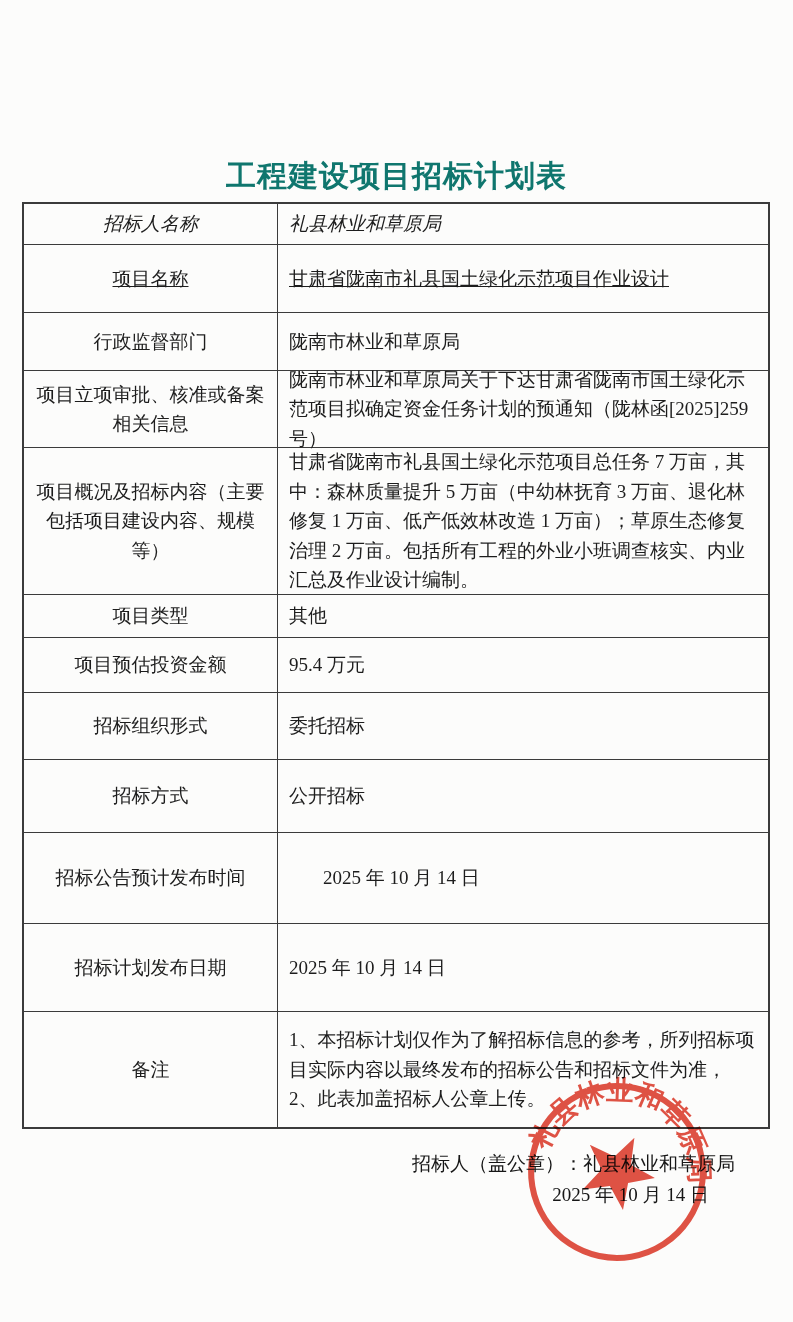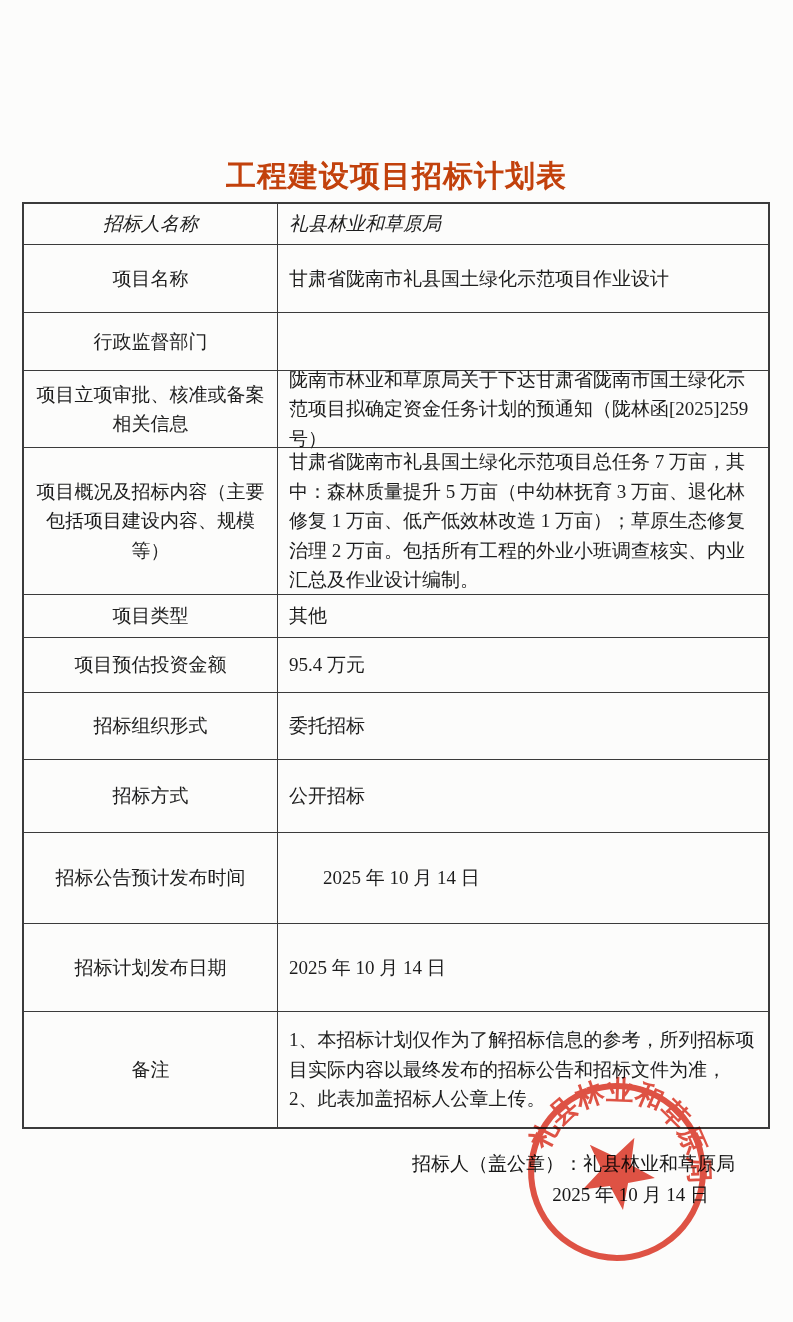--- a/index.html
+++ b/index.html
@@ -19,21 +19,21 @@
   }
   .doc-title {
     position: absolute;
     top: 156px;
     left: 0;
     width: 100%;
     text-align: center;
     font-size: 30px;
     font-weight: bold;
     letter-spacing: 1px;
-    color: #c2410c;
+    color: #0f766e;
   }
   .bid-table {
     position: absolute;
     left: 22px;
     top: 202px;
     width: 748px;
     border: 2px solid #3b3b3b;
     box-sizing: border-box;
     background: transparent;
   }
@@ -62,21 +62,21 @@
     flex: 1 1 auto;
     display: flex;
     align-items: center;
     text-align: left;
     padding: 4px 12px 4px 11px;
   }
   .cell.value .txt { width: 100%; }
   .preline { white-space: pre-line; }
   
   .r1  { height: 41px; font-style: italic; }
-  .r2  { height: 68px; }
+  .r2  { height: 68px; text-decoration: underline; }
   .r3  { height: 58px; }
   .r4  { height: 77px; }
   .r5  { height: 147px; }
   .r6  { height: 43px; }
   .r7  { height: 55px; }
   .r8  { height: 67px; }
   .r9  { height: 73px; }
   .r10 { height: 91px; gap: 34px; }
   .r11 { height: 88px; }
   .r12 { height: 115px; }
@@ -121,20 +121,23 @@
 
     <div class="row r2">
       <div class="cell label">项目名称</div>
       <div class="cell value">
           <div class="txt">甘肃省陇南市礼县国土绿化示范项目作业设计</div>
         </div>
     </div>
 
     <div class="row r3">
       <div class="cell label">行政监督部门</div>
+      <div class="cell value">
+          <div class="txt">陇南市林业和草原局</div>
+        </div>
     </div>
 
     <div class="row r4">
       <div class="cell label">项目立项审批、核准或备案相关信息</div>
       <div class="cell value">
           <div class="txt">陇南市林业和草原局关于下达甘肃省陇南市国土绿化示范项目拟确定资金任务计划的预通知（陇林函[2025]259 号）</div>
         </div>
     </div>
 
     <div class="row r5">

